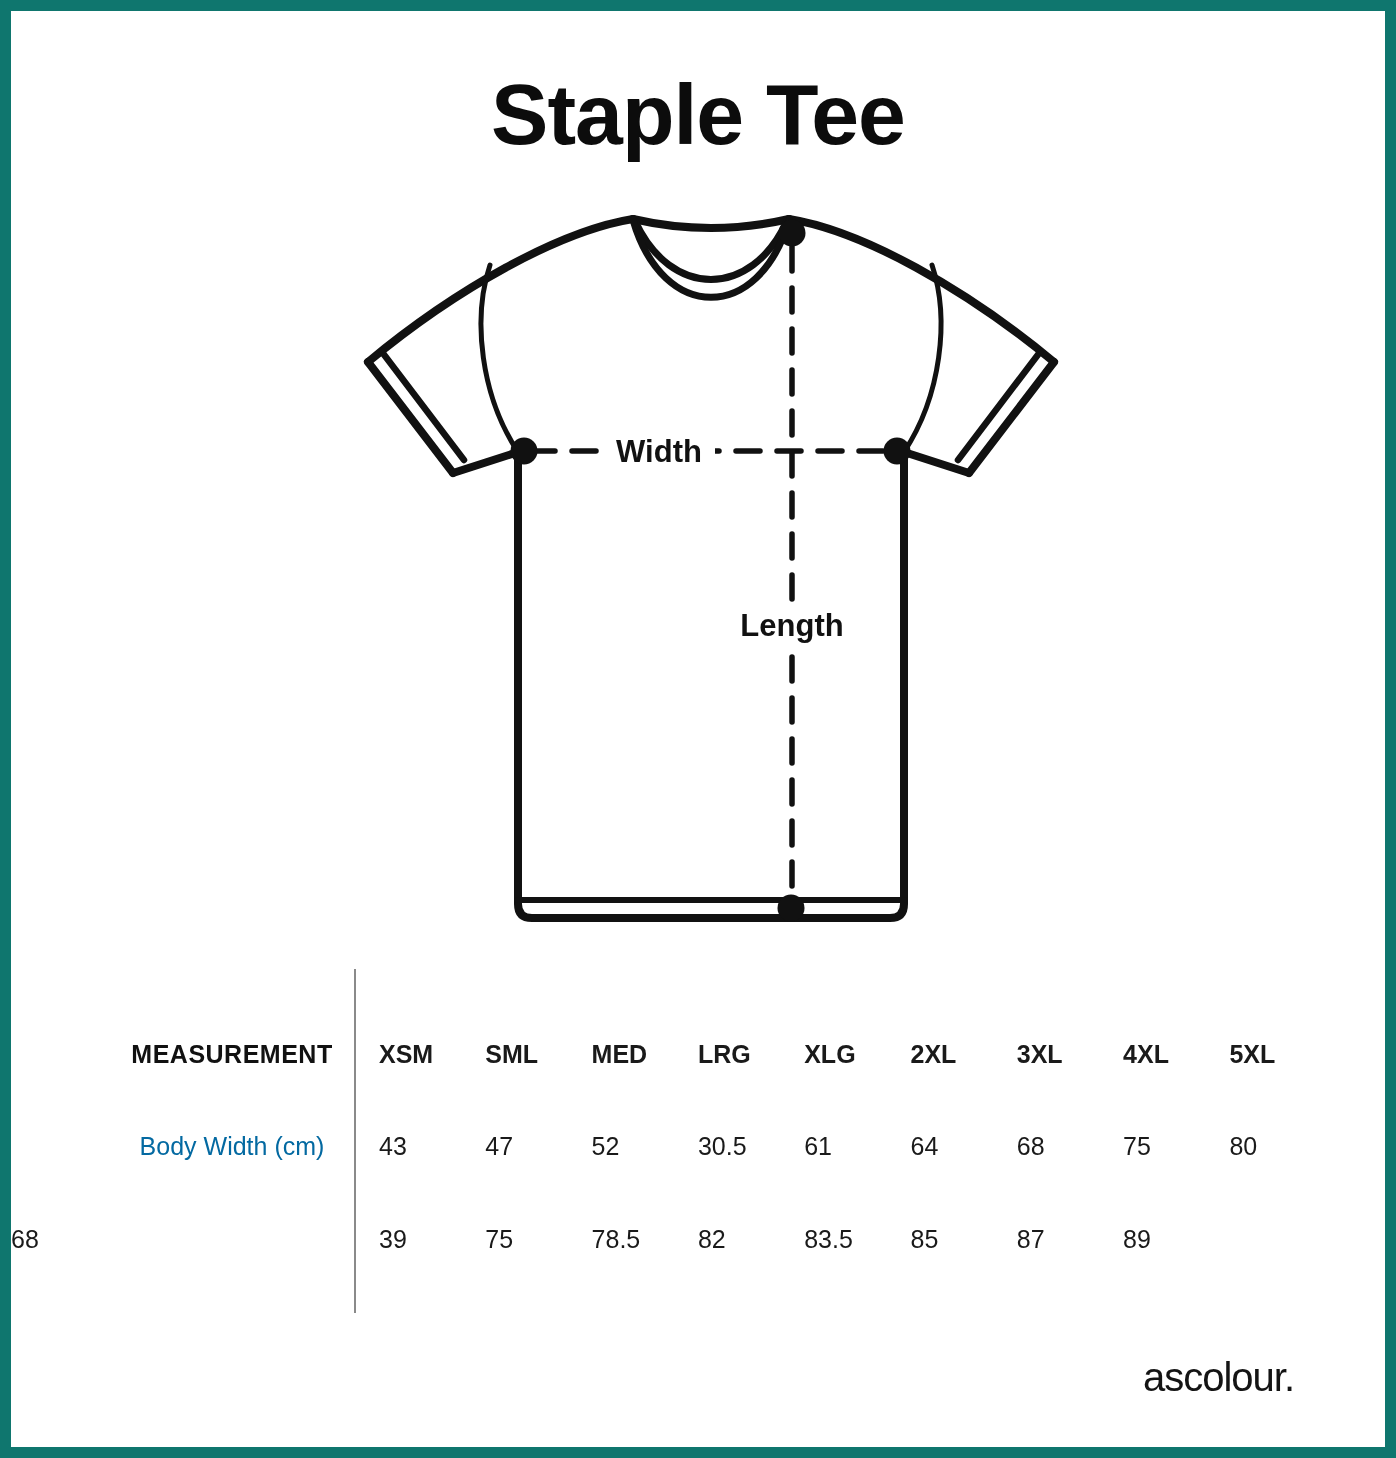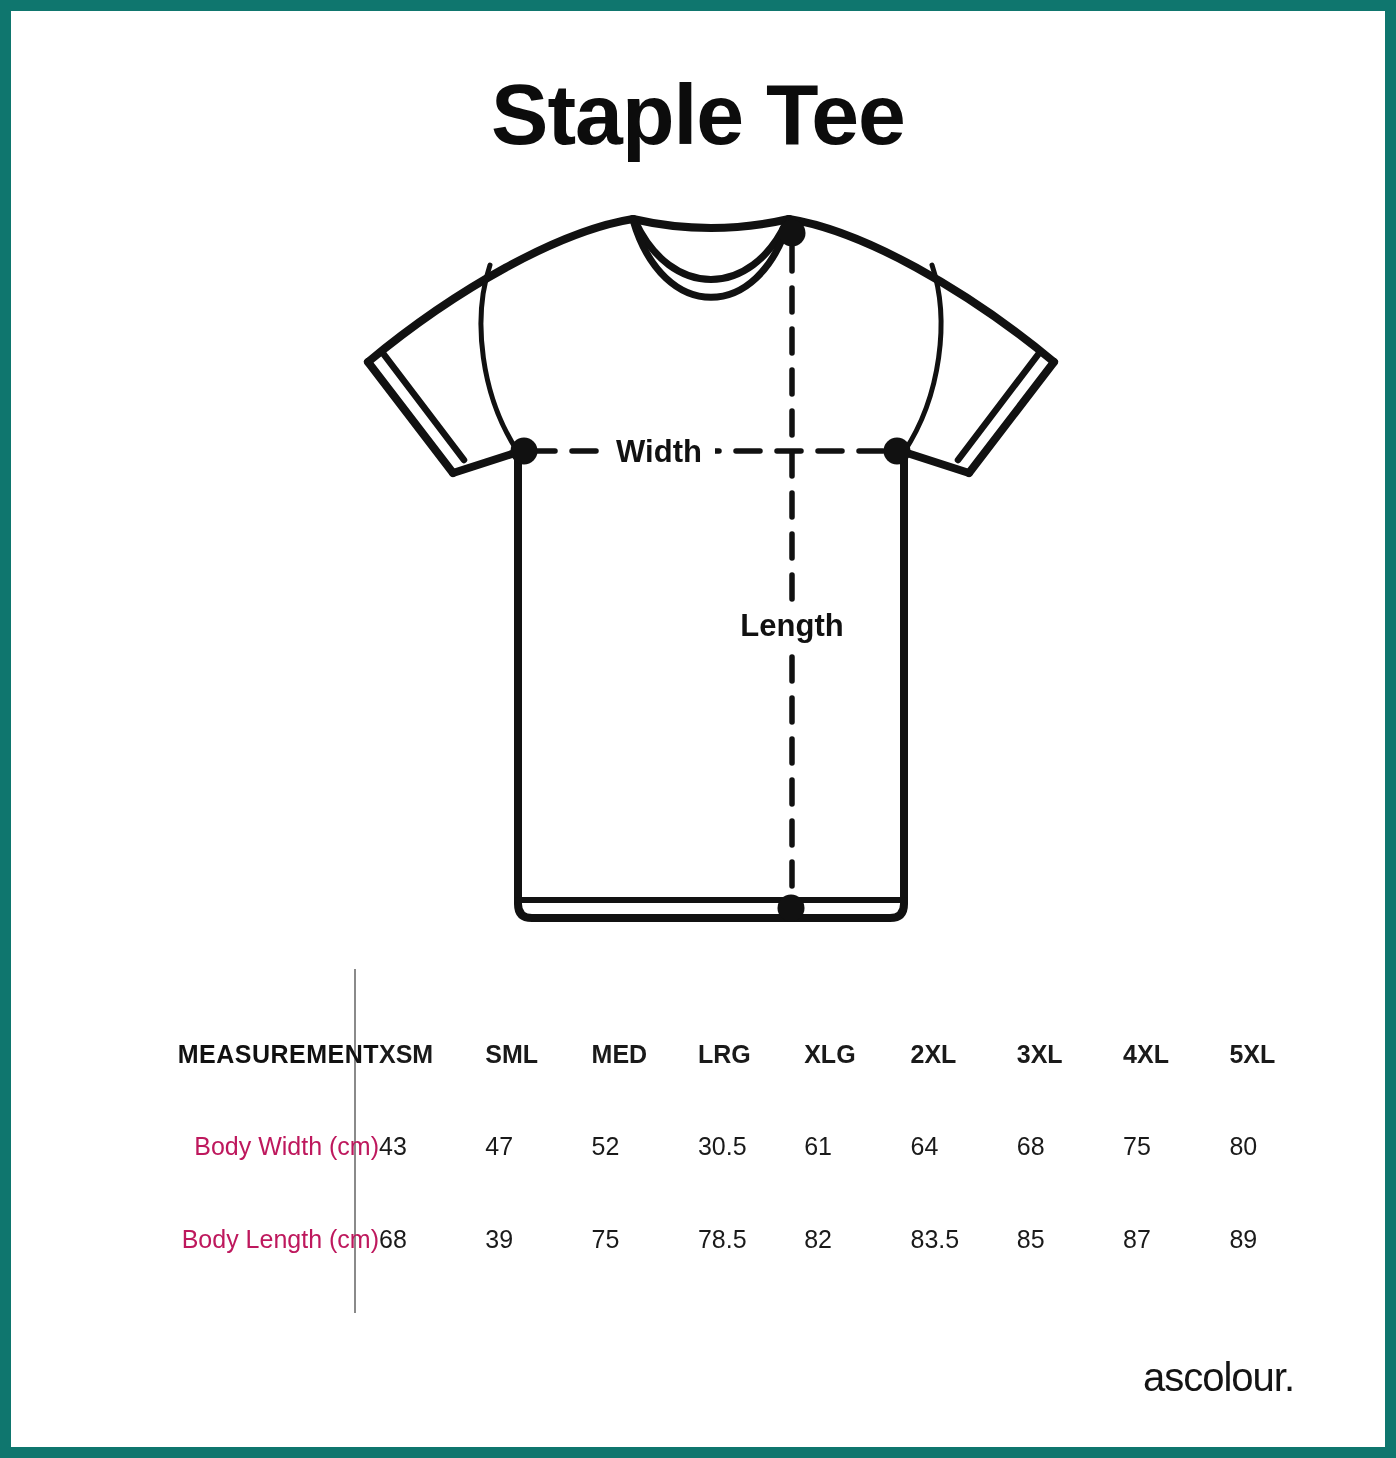--- a/index.html
+++ b/index.html
@@ -27,23 +27,23 @@
   .t-row {
     position:absolute; left:0; width:1396px; height:34px;
     display:grid;
     grid-template-columns:368px repeat(9, 106.3px);
     align-items:center;
     font-size:25px; color:#1a1a1a;
   }
   .t-row.header { top:1026px; font-weight:bold; }
   .t-row.r1 { top:1118px; }
   .t-row.r2 { top:1211px; }
-  .t-label { padding-left:74px; text-align:right; }
+  .t-label { padding-left:74px; text-align:center; }
   .t-row.header .t-label { color:#111; letter-spacing:0.5px; }
-  .t-row .t-label.gray { color:#be185d; font-weight:normal; }
+  .t-row .t-label.gray { color:#0369a1; font-weight:normal; }
   .t-cell { text-align:left; }
 
   .note {
     position:absolute; left:95px; top:1340px;
     font-style:italic; font-size:27px; color:#9b9b9b;
   }
   .brand {
     position:absolute; right:91px; top:1332px;
     font-size:40px; color:#141414; letter-spacing:-1px;margin-top:12px;
   }
@@ -122,21 +122,20 @@
     <div class="t-cell">52</div>
     <div class="t-cell">30.5</div>
     <div class="t-cell">61</div>
     <div class="t-cell">64</div>
     <div class="t-cell">68</div>
     <div class="t-cell">75</div>
     <div class="t-cell">80</div>
   </div>
 
   <div class="t-row r2">
-    <div class="t-label gray">Body Length (cm)</div>
     <div class="t-cell">68</div>
     <div class="t-cell">39</div>
     <div class="t-cell">75</div>
     <div class="t-cell">78.5</div>
     <div class="t-cell">82</div>
     <div class="t-cell">83.5</div>
     <div class="t-cell">85</div>
     <div class="t-cell">87</div>
     <div class="t-cell">89</div>
   </div>

